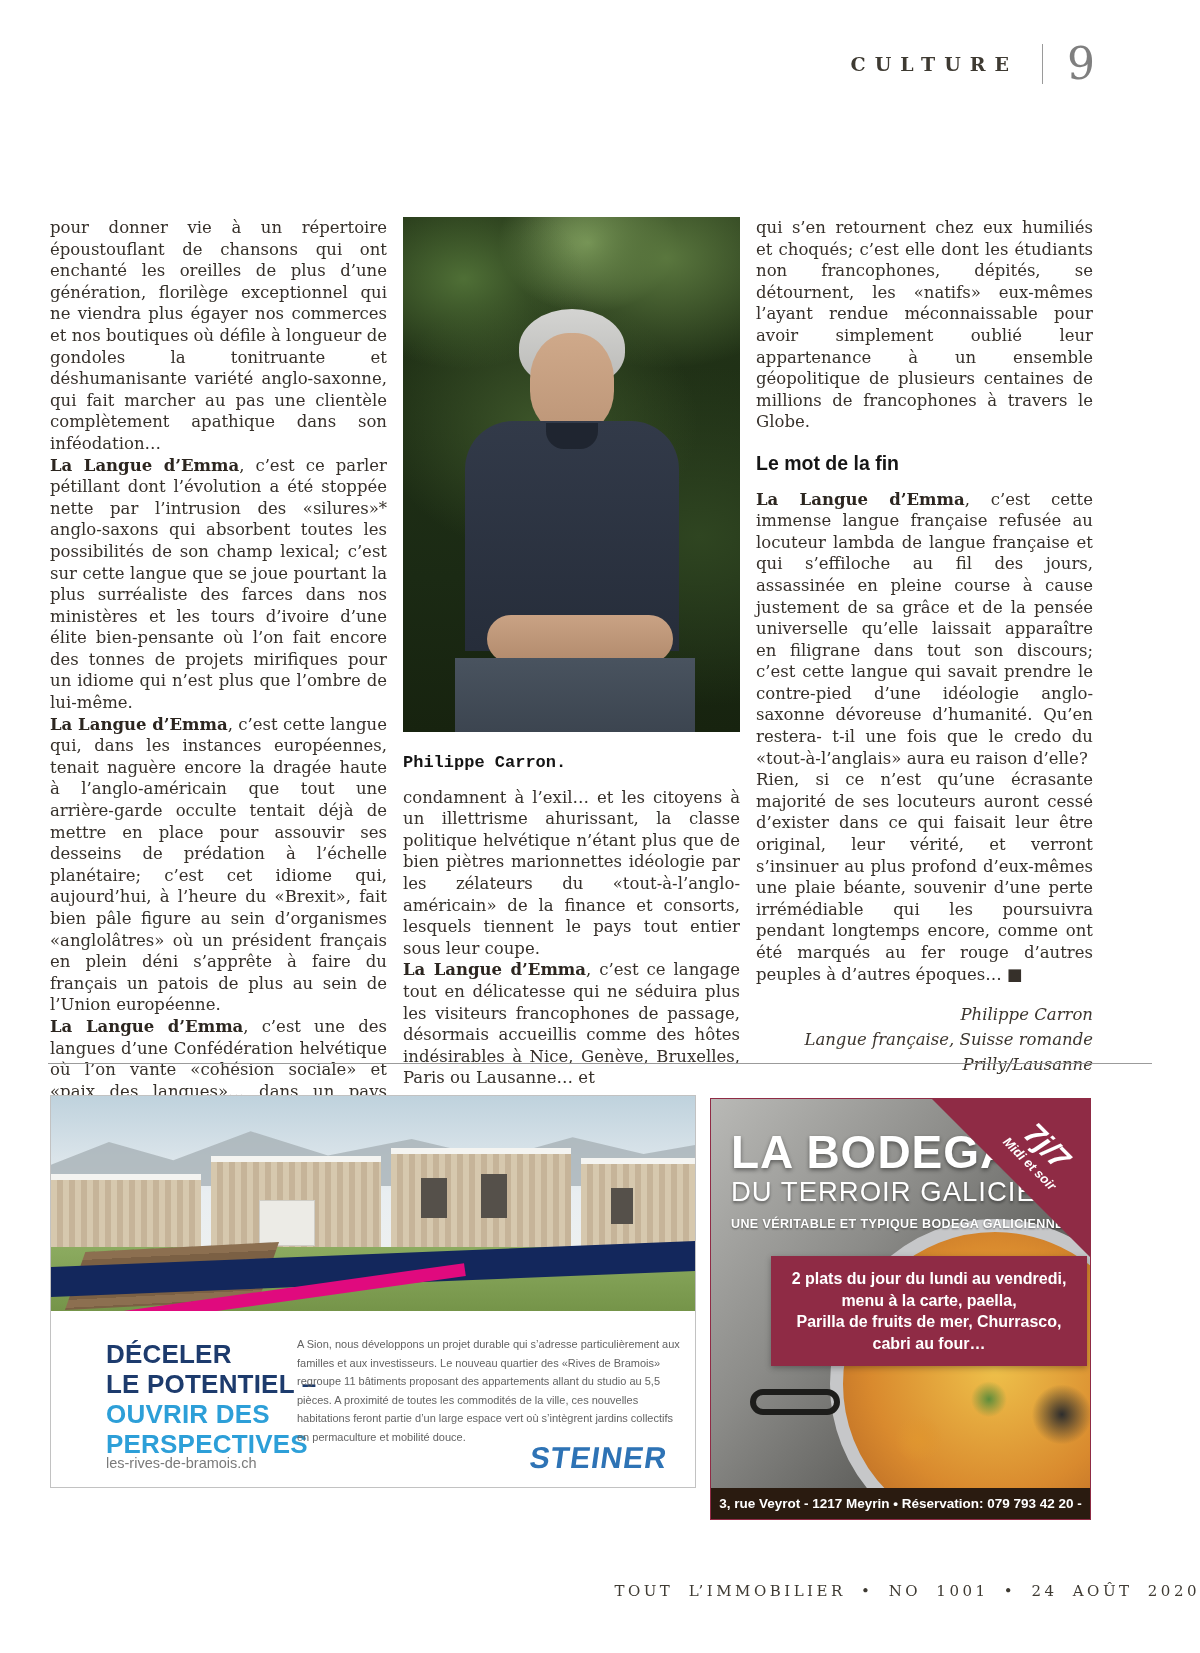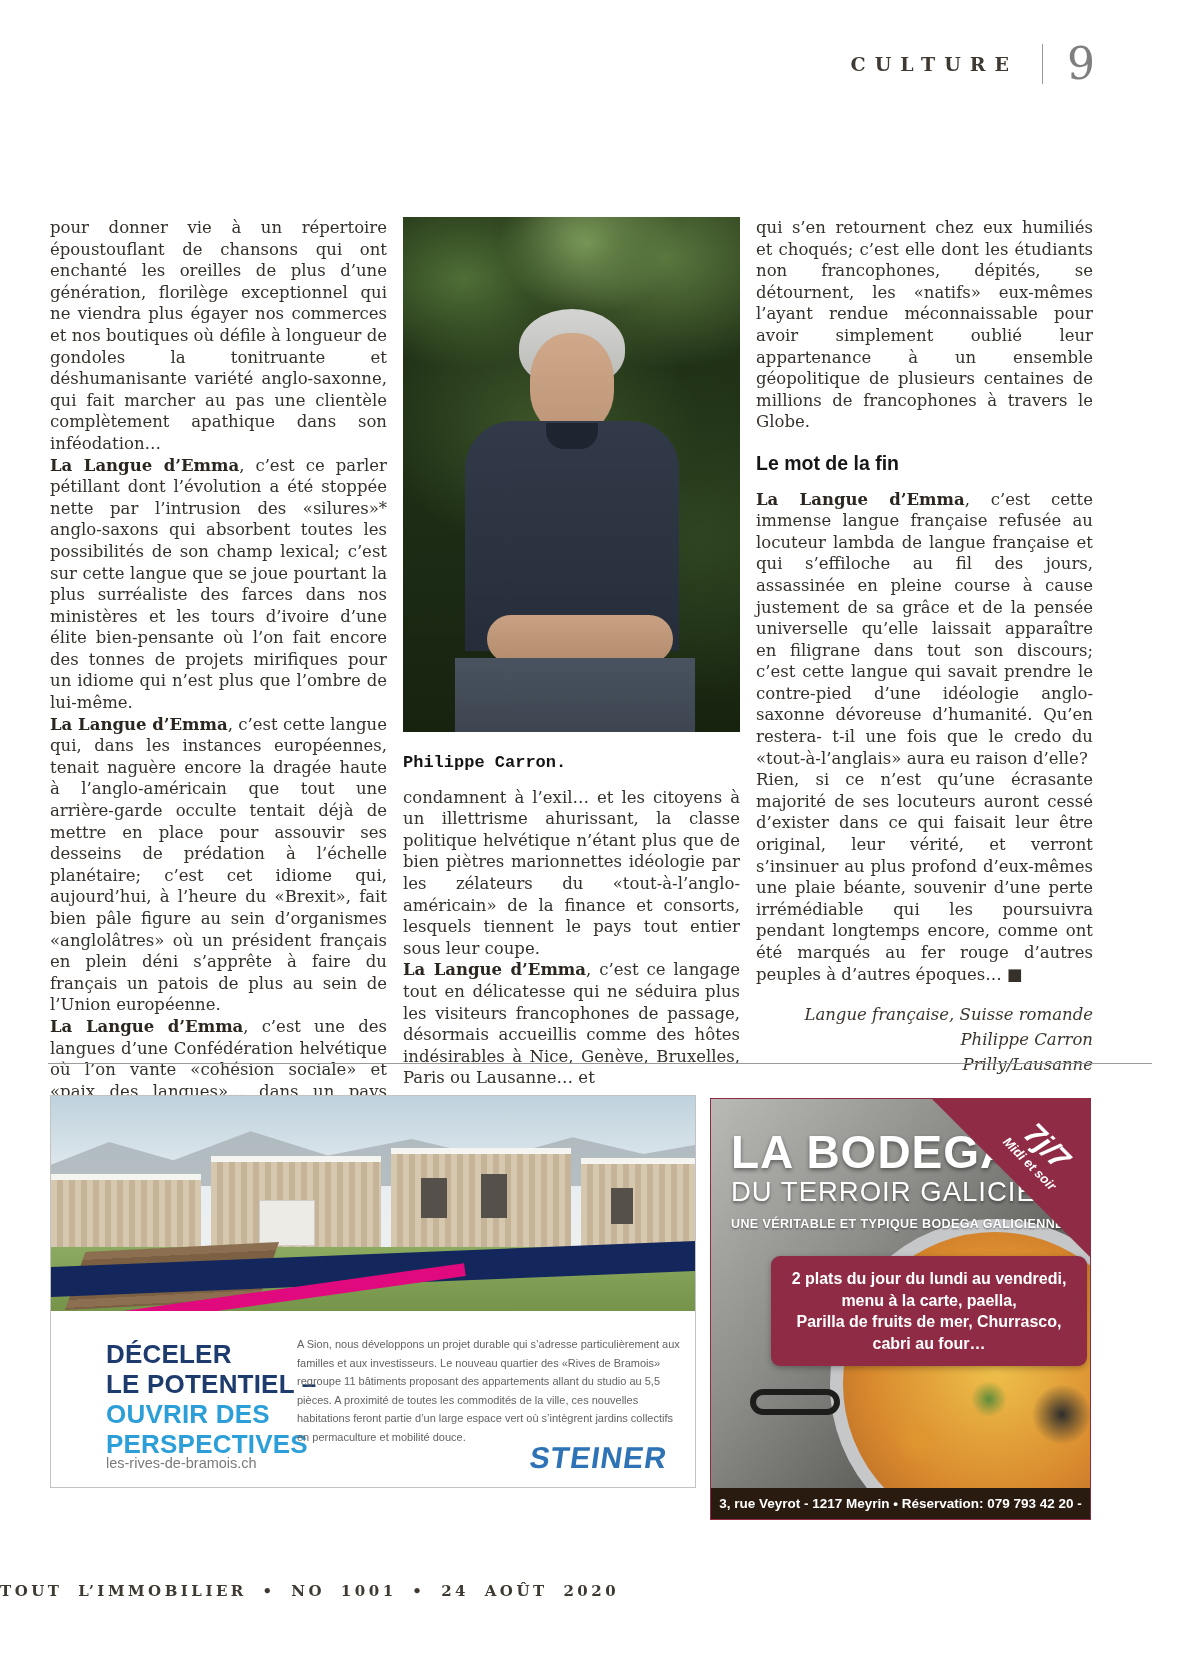--- a/index.html
+++ b/index.html
@@ -119,27 +119,27 @@
   .b-tag { margin-top:8px; font-size:12.5px; font-weight:700; letter-spacing:.4px;
     text-shadow:0 1px 2px rgba(0,0,0,.5); }
   .b-corner { position:absolute; top:0; right:0; width:158px; height:158px;
     background:#8f2b45; clip-path:polygon(0 0,100% 0,100% 100%); }
   .b-corner-text { position:absolute; top:30px; right:14px; transform:rotate(45deg);
     color:#fff; text-align:center; line-height:1; }
   .b-corner-big { font-size:30px; font-weight:800; font-style:italic; }
   .b-corner-small { font-size:13px; font-weight:700; font-style:italic; margin-top:3px; }
   .b-offer { position:absolute; left:60px; top:157px; width:316px; background:#8f2b45;
     padding:12px 6px; color:#fff; text-align:center; font-weight:700;
-    font-size:16px; line-height:21.5px; box-shadow:0 2px 6px rgba(0,0,0,.3);border-radius:9px; }
+    font-size:16px; line-height:21.5px; box-shadow:0 2px 6px rgba(0,0,0,.3); }
   .b-bar { position:absolute; left:0; right:0; bottom:0; height:31px; background:#2a1b10;
     color:#fff; font-weight:700; font-size:13.5px; line-height:31px; text-align:center; }
 
   
-  .page-footer { position:absolute; left:0; top:1582px; width:100%; text-align:left;
-    font-size:15px; letter-spacing:3.5px; word-spacing:7px; color:#3e3a32;font-weight:bold; }
+  .page-footer { position:absolute; left:0; top:1582px; width:100%; text-align:right;
+    font-size:15px; letter-spacing:3.5px; word-spacing:7px; color:#3e3a32; }
 </style>
 </head>
 <body>
 
 <div class="page">
 
   <header class="masthead">
     <span class="section">CULTURE</span>
     <span class="rule"></span>
     <span class="pageno">9</span>
@@ -167,22 +167,22 @@
       <p><span>condamnent à l’exil… et les citoyens à un illettrisme ahurissant, la classe politique helvétique n’étant plus que de bien piètres marionnettes idéologie par les zélateurs du «tout-à-l’anglo-américain» de la finance et consorts, lesquels tiennent le pays tout entier sous leur coupe.</span></p>
       <p><b>La Langue d’Emma</b><span>, c’est ce langage tout en délicatesse qui ne séduira plus les visiteurs francophones de passage, désormais accueillis comme des hôtes indésirables à Nice, Genève, Bruxelles, Paris ou Lausanne… et</span></p>
     </section>
 
     <section class="col">
       <p><span>qui s’en retournent chez eux humiliés et choqués; c’est elle dont les étudiants non francophones, dépités, se détournent, les «natifs» eux-mêmes l’ayant rendue méconnaissable pour avoir simplement oublié leur appartenance à un ensemble géopolitique de plusieurs centaines de millions de francophones à travers le Globe.</span></p>
       <h2 class="subhead">Le mot de la fin</h2>
       <p><b>La Langue d’Emma</b><span>, c’est cette immense langue française refusée au locuteur lambda de langue française et qui s’effiloche au fil des jours, assassinée en pleine course à cause justement de sa grâce et de la pensée universelle qu’elle laissait apparaître en filigrane dans tout son discours; c’est cette langue qui savait prendre le contre-pied d’une idéologie anglo-saxonne dévoreuse d’humanité. Qu’en restera- t-il une fois que le credo du «tout-à-l’anglais» aura eu raison d’elle?</span></p>
       <p><span>Rien, si ce n’est qu’une écrasante majorité de ses locuteurs auront cessé d’exister dans ce qui faisait leur être original, leur vérité, et verront s’insinuer au plus profond d’eux-mêmes une plaie béante, souvenir d’une perte irrémédiable qui les poursuivra pendant longtemps encore, comme ont été marqués au fer rouge d’autres peuples à d’autres époques… ■</span></p>
       <div class="signature">
+        <div>Philippe Carron</div>
         <div>Langue française, Suisse romande</div>
-        <div>Philippe Carron</div>
         <div>Prilly/Lausanne</div>
       </div>
     </section>
   </main>
 
   <hr class="ads-divider">
 
   <section class="ad-steiner">
     <div class="s-photo">
       <div class="s-mountains"></div>

